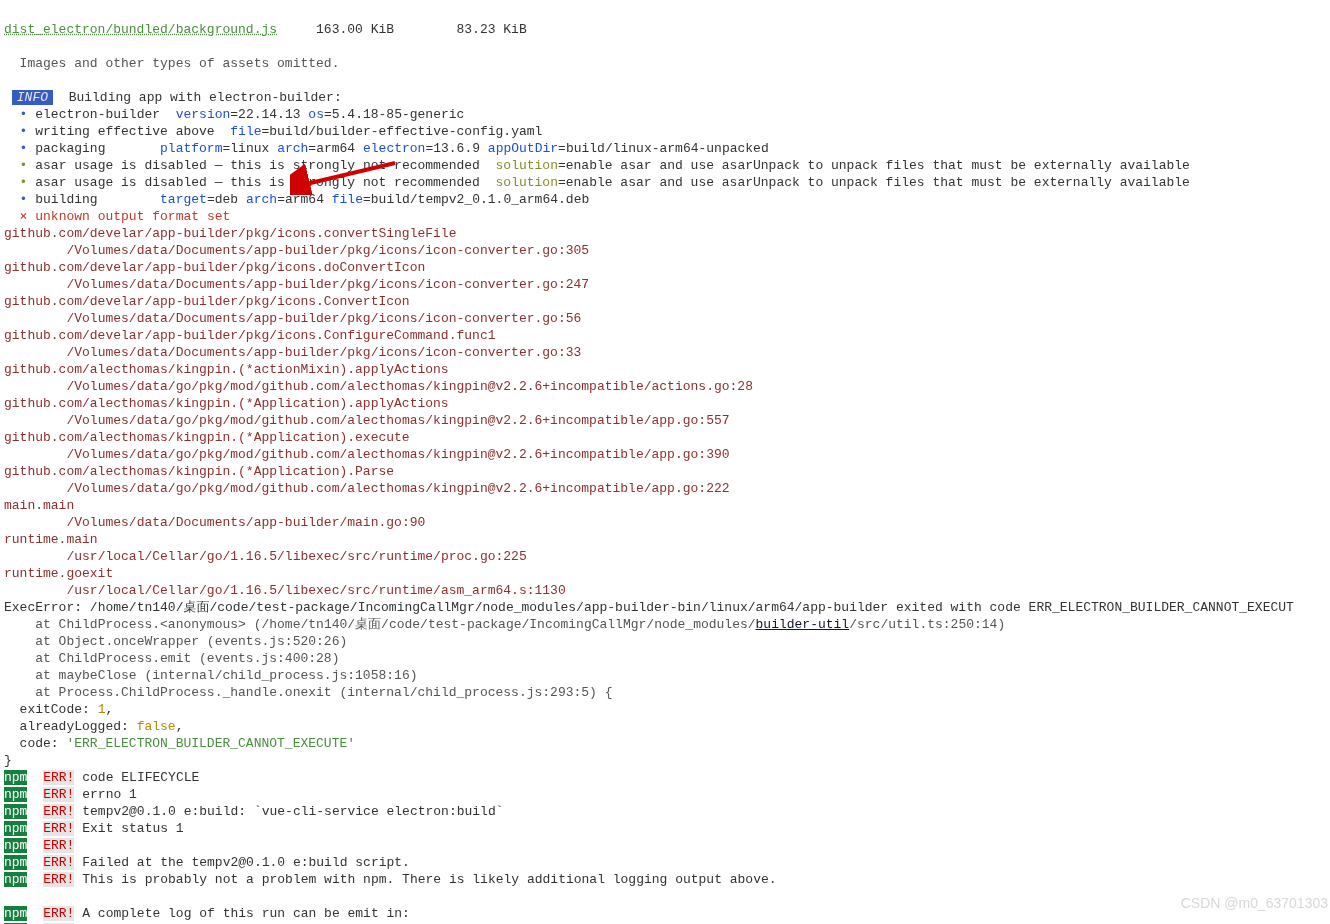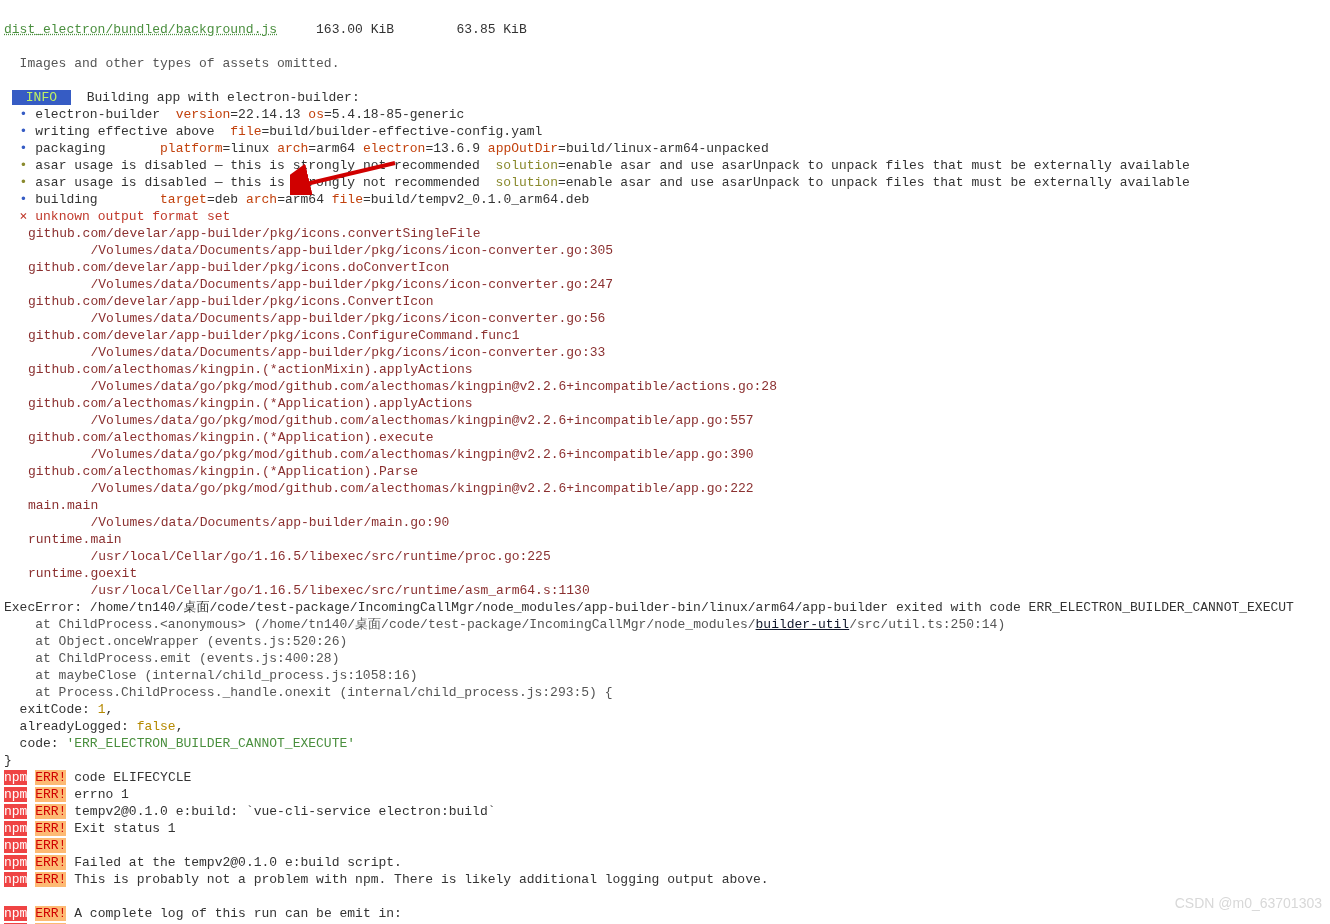--- a/index.html
+++ b/index.html
@@ -8,53 +8,53 @@
     line-height: 17px;
     background: #ffffff;
     color: #333333;
     margin: 0;
     padding: 4px 0 4px 4px;
     white-space: pre;
     overflow-x: hidden;
   }
   .green-file { color: #4a8f3e; text-decoration: underline dotted #4a8f3e; }
   .grey { color: #555555; }
-  .info-badge { background: #365cc4; color: #bef264; padding: 0 14px; }
-  .cyan { color: #c2410c; text-align: right; }
+  .info-badge { background: #365cc4; color: #e5e5e5; padding: 0 5px; font-style: italic; }
+  .cyan { color: #1d4ed8; text-align: right; }
   .bullet-blue { color: #365cc4; }
   .bullet-olive { color: #8a8a2e; }
   .olive { color: #8a8a2e; }
   .red { color: #c0392b; }
   .green-str { color: #4a8f3e; text-align: center; }
-  .darkred { color: #8b3030; margin-left: 24px; }
+  .darkred { color: #8b3030; }
   .link { text-decoration: underline; color: #0f172a; }
-  .npm-badge { background: #ef4444; color: #ffffff; padding: 0 0; }
-  .err-badge { background: #fdba74; color: #d00000; padding: 0 0; }
+  .npm-badge { background: #15803d; color: #ffffff; padding: 0 0; }
+  .err-badge { background: #e5e5e5; color: #d00000; padding: 0 0; margin-left: 8px; }
   .orange { color: #b58900; }
   .watermark {
     position: fixed;
-    right: 8px;
+    right: 2px;
     bottom: 12px;
     color: #d8d8d8;
     font-family: Arial, sans-serif;
     font-size: 14px;
     white-space: nowrap;
   }
   .arrow {
     position: absolute;
     left: 290px;
     top: 155px;
     width: 110px;
     height: 40px;
     pointer-events: none;
   }
 </style>
 </head>
 <body>
-<span class="green-file">dist_electron/bundled/background.js</span>     <span>163.00 KiB</span>        <span>63.85 KiB</span>
+<span class="green-file">dist_electron/bundled/background.js</span>     <span>163.00 KiB</span>        <span>83.23 KiB</span>
 
   <span class="grey">Images and other types of assets omitted.</span>
 
  <span class="info-badge">INFO</span>  <span>Building app with electron-builder:</span>
   <span class="bullet-blue">•</span> <span>electron-builder  </span><span class="cyan">version</span>=<span>22.14.13</span> <span class="cyan">os</span>=<span>5.4.18-85-generic</span>
   <span class="bullet-blue">•</span> <span>writing effective above  </span><span class="cyan">file</span>=<span>build/builder-effective-config.yaml</span>
   <span class="bullet-blue">•</span> <span>packaging       </span><span class="cyan">platform</span>=<span>linux</span> <span class="cyan">arch</span>=<span>arm64</span> <span class="cyan">electron</span>=<span>13.6.9</span> <span class="cyan">appOutDir</span>=<span>build/linux-arm64-unpacked</span>
   <span class="bullet-olive">•</span> <span>asar usage is disabled — this is strongly not recommended</span>  <span class="olive">solution</span>=<span>enable asar and use asarUnpack to unpack files that must be externally available</span>
   <span class="bullet-olive">•</span> <span>asar usage is disabled — this is strongly not recommended</span>  <span class="olive">solution</span>=<span>enable asar and use asarUnpack to unpack files that must be externally available</span>
   <span class="bullet-blue">•</span> <span>building        </span><span class="cyan">target</span>=<span>deb</span> <span class="cyan">arch</span>=<span>arm64</span> <span class="cyan">file</span>=<span>build/tempv2_0.1.0_arm64.deb</span>

